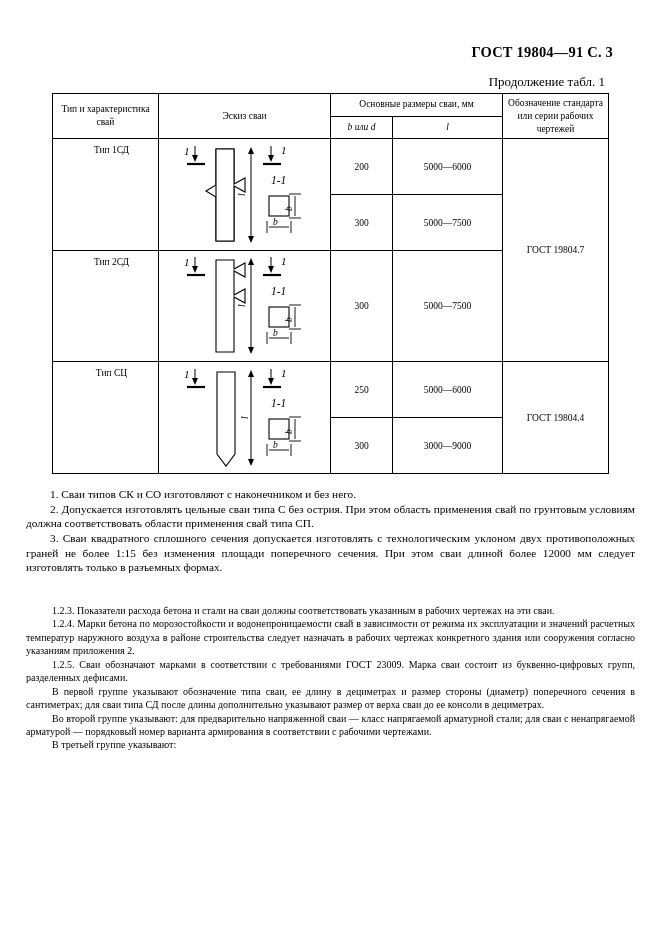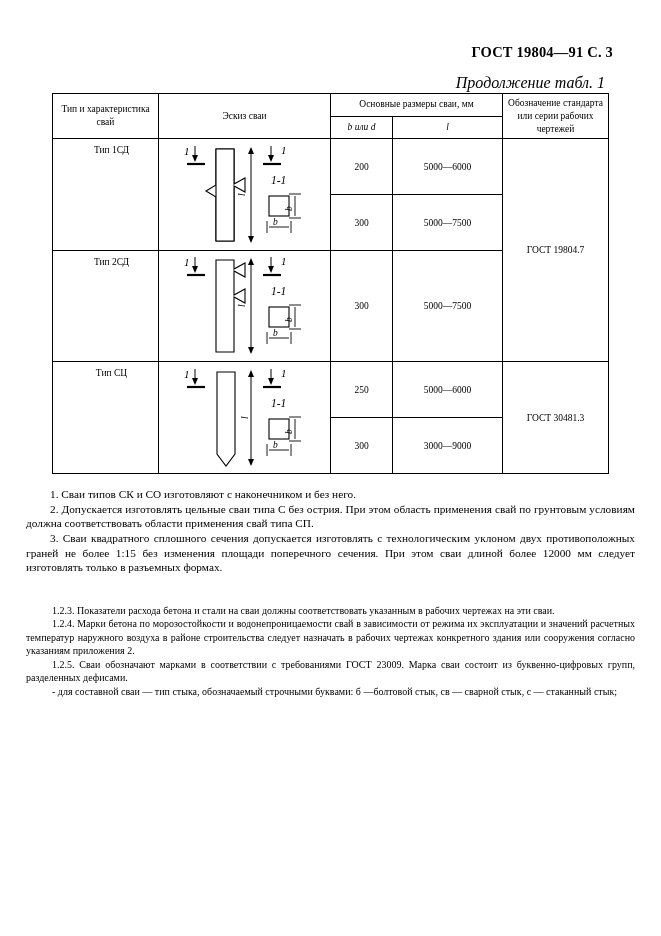--- a/index.html
+++ b/index.html
@@ -30,22 +30,21 @@
     font-weight: bold;
     font-size: 14.5px;
     letter-spacing: 0.2px;
     white-space: nowrap;
     margin-left: 25px;
   }
   .cont-label {
     position: absolute;
     top: 74px;
     right: 56px;
-    font-style: italic;
-    font-size: 16px;
+    font-size: 13px;
     white-space: nowrap;
   }
 
   
   .tbl-wrap {
     position: absolute;
     left: 52px;
     top: 93px;
     width: 556px;
   }
@@ -308,37 +307,39 @@
                   <line x1="110" y1="86" x2="130" y2="86" stroke="#000" stroke-width="0.9"></line>
                   <line x1="108" y1="80" x2="108" y2="92" stroke="#000" stroke-width="0.9"></line>
                   <line x1="132" y1="80" x2="132" y2="92" stroke="#000" stroke-width="0.9"></line>
                   <text x="114" y="84" font-family="'Liberation Serif',serif" font-size="9.5" font-style="italic">b</text>
                 </g>
               </svg>
             </span>
           </td>
           <td class="dim-cell sub-h">250</td>
           <td class="dim-cell sub-h">5000—6000</td>
-          <td class="gost-cell" rowspan="2">ГОСТ 30481.3</td>
+          <td class="gost-cell" rowspan="2">ГОСТ 19804.4</td>
         </tr>
         <tr>
           <td class="dim-cell sub-h">300</td>
           <td class="dim-cell sub-h">3000—9000</td>
         </tr>
 
       </tbody>
     </table>
   </div>
 
   <div class="notes">
     <div class="ind">1. Сваи типов СК и СО изготовляют с наконечником и без него.</div>
     <div class="ind">2. Допускается изготовлять цельные сваи типа С без острия. При этом область применения свай по грунтовым условиям должна соответствовать области применения свай типа СП.</div>
     <div class="ind">3. Сваи квадратного сплошного сечения допускается изготовлять с технологическим уклоном двух противоположных граней не более 1:15 без изменения площади поперечного сечения. При этом сваи длиной более 12000 мм следует изготовлять только в разъемных формах.</div>
   </div>
 
   <div class="body-text">
     <p>1.2.3.  Показатели расхода бетона и стали на сваи должны соответствовать указанным в рабочих чертежах на эти сваи.</p>
     <p>1.2.4. Марки бетона по морозостойкости и водонепроницаемости свай в зависимости от режима их эксплуатации и значений расчетных температур наружного воздуха в районе строительства следует назначать в рабочих чертежах конкретного здания или сооружения согласно указаниям приложения 2.</p>
     <p>1.2.5. Сваи обозначают марками в соответствии с требованиями ГОСТ 23009. Марка сваи состоит из буквенно-цифровых групп, разделенных дефисами.</p>
-    <p>- для составной сваи — тип стыка, обозначаемый строчными буквами: б —болтовой стык, св — сварной стык, с — стаканный стык;</p>
+    <p>В первой группе указывают обозначение типа сваи, ее длину в дециметрах и размер стороны (диаметр) поперечного сечения в сантиметрах; для сваи типа СД после длины дополнительно указывают размер от верха сваи до ее консоли в дециметрах.</p>
+    <p>Во второй группе указывают: для предварительно напряженной сваи — класс напрягаемой арматурной стали; для сваи с ненапрягаемой арматурой — порядковый номер варианта армирования в соответствии с рабочими чертежами.</p>
+    <p>В третьей группе указывают:</p>
   </div>
 
 </div>
 
 </body></html>

